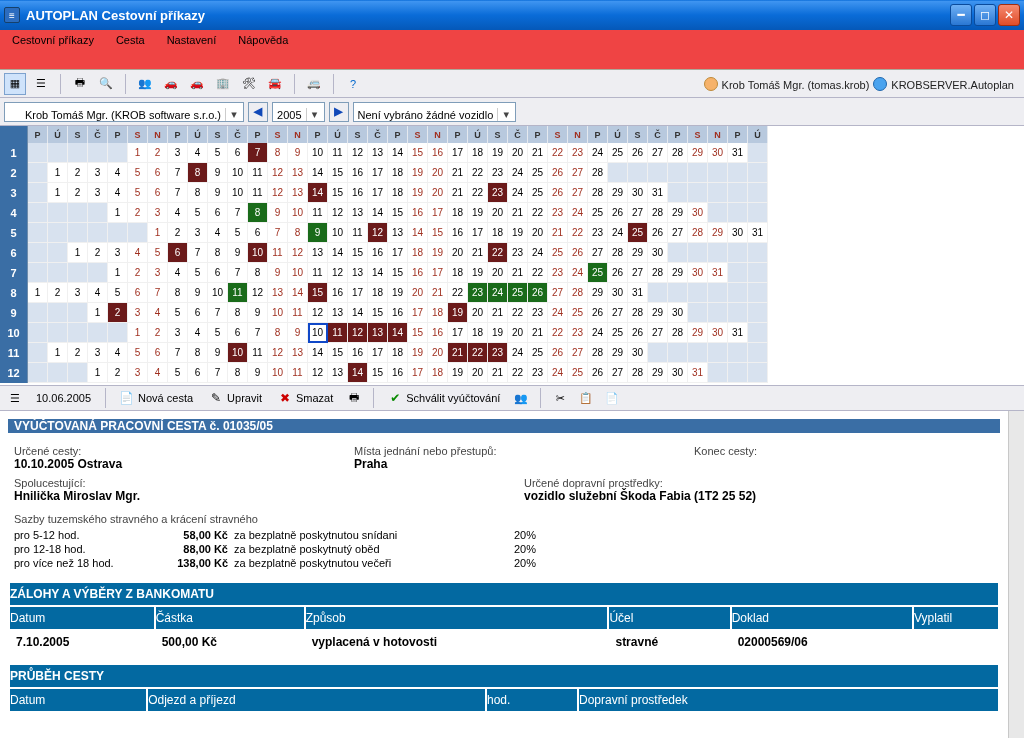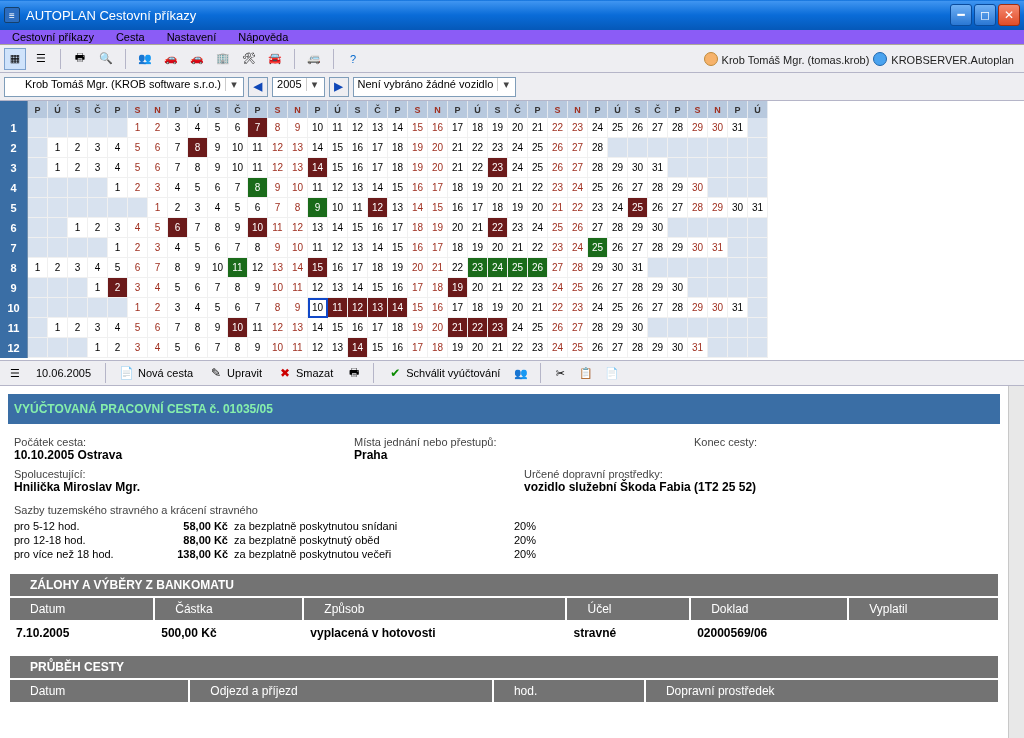--- a/index.html
+++ b/index.html
@@ -1,34 +1,34 @@
 <!DOCTYPE html>
 <html><head>
 <meta charset="utf-8">
 <style>
   * { margin: 0; padding: 0; box-sizing: border-box; }
   body { font-family: Tahoma, Arial, sans-serif; font-size: 11px; background: #fff; overflow: hidden; width: 1024px; height: 738px; }
   .window { width: 1024px; height: 738px; display: flex; flex-direction: column; }
   .titlebar { background: linear-gradient(to bottom, #0a6cd8, #3e94f0 5%, #0a6cd8 50%, #0558b8); height: 30px; display: flex; align-items: center; padding: 0 4px; gap: 6px; }
   .titlebar .icon { width: 16px; height: 16px; background: #2b6cbf; border: 1px solid #15406b; display:flex;align-items:center;justify-content:center;font-size:10px;color:#fff;border-radius:2px}
-  .titlebar .title { color: #fff; font-weight: normal; font-size: 13px; flex: 1; }
+  .titlebar .title { color: #fff; font-weight: bold; font-size: 13px; flex: 1; }
   .winbtns { display: flex; gap: 2px; }
   .winbtn { width: 22px; height: 22px; background: linear-gradient(to bottom, #6fb0f5, #2a77d3); border: 1px solid #0a4b9c; border-radius: 3px; display:flex;align-items:center;justify-content:center;color:#fff;font-size:12px;cursor:pointer;}
   .winbtn.close { background: linear-gradient(to bottom, #f58a6f, #e04d2a); border-color: #a02d10;}
-  .menubar { background: #8b5cf6; height: 15px; display: flex; align-items: center; padding: 2px 8px; gap: 14px; border-bottom: 1px solid #aca899;}
+  .menubar { background: #ef4444; height: 40px; display: flex; align-items: flex-start; padding: 2px 8px; gap: 14px; border-bottom: 1px solid #aca899;}
   .menubar span { cursor: default; padding: 2px 4px; }
   .toolbar1 { background: #eeeef2; height: 28px; display: flex; align-items: center; padding: 2px 4px; gap: 4px; border-bottom: 1px solid #b5b5c8;}
   .tbtn { width: 22px; height: 22px; display:flex;align-items:center;justify-content:center; border:1px solid transparent; cursor:pointer;}
   .sep { width:1px; height:20px; background:#b5b5c8; margin:0 4px;}
   .tspacer{flex:1}
   .userinfo{font-size:11px; color:#222; display:flex;align-items:flex-end;gap:4px;padding-right:6px}
   .userinfo .ava{width:14px;height:14px;background:#f6b26b;border-radius:50%;border:1px solid #bf8a3a}
   .ball{width:14px;height:14px;border-radius:50%;background:#4aa3ef;border:1px solid #2067ad}
   .toolbar2{ background:#eeeef2;height:28px;display:flex;align-items:center;padding:2px 4px;gap:4px;border-bottom:1px solid #b5b5c8;}
-  .combo{display:flex;align-items:flex-start;border:1px solid #7f9db9;background:#fff;height:20px;padding:0 4px;font-size:11px;gap:4px;}
+  .combo{display:flex;align-items:flex-end;border:1px solid #7f9db9;background:#fff;height:20px;padding:0 4px;font-size:11px;gap:4px;}
   .combo .dd{width:14px;text-align:center;color:#444;cursor:pointer;border-left:1px solid #ccc;padding-left:3px}
   .navbtn{width:20px;height:20px;display:flex;align-items:center;justify-content:center;border:1px solid #7f9db9;background:#eeeef2;cursor:pointer}
   .navbtn.blue{color:#1048b8;font-weight:bold}
   .calendar{display:flex;flex-direction:column;background:#fff}
   .calhead{display:flex}
   .monthcol{width:28px;background:#3a6ea5;border-right:1px solid #6f8dac;}
   .dayhead{width:20px;height:17px;font-size:9px;display:flex;align-items:center;justify-content:center;background:#b8c9de;border-right:1px solid #e5e9ef;color:#333;font-weight:bold}
   .dayhead.we{color:#a03020}
   .calrow{display:flex;height:20px}
   .calrow .monthcol{color:#fff;font-weight:bold;font-size:11px;display:flex;align-items:center;justify-content:center}
@@ -37,28 +37,28 @@
   .daycell.we{color:#a03020}
   .daycell.hl-r{background:#6b1a1a;color:#fff}
   .daycell.hl-g{background:#1a6b1a;color:#fff}
   .daycell.sel{outline:2px solid #1048c8;outline-offset:-2px}
   .toolbar3{background:#eeeef2;height:26px;display:flex;align-items:center;padding:2px 4px;gap:4px;border-top:1px solid #b5b5c8;border-bottom:1px solid #b5b5c8;margin-top:2px}
   .toolbar3 .txtbtn{display:flex;align-items:center;gap:4px;padding:2px 6px;cursor:pointer}
   .ico{width:14px;height:14px;display:flex;align-items:center;justify-content:center;font-size:12px}
   .detail{flex:1;overflow:auto;padding:8px;position:relative}
   .detail .scroll{position:absolute;right:0;top:0;bottom:0;width:16px;background:#e8e8e8;border-left:1px solid #c8c8c8}
   .detail .content{margin-right:16px}
-  .section-hdr{background:#3a6ea5;color:#86efac;font-weight:bold;padding:8px 6px;font-size:12px}
+  .section-hdr{background:#3a6ea5;color:#ffffff;font-weight:bold;padding:0 6px;font-size:12px}
   .section-body{padding:6px;font-size:12px;color:#000}
   .row{display:flex;gap:40px;margin-top:6px}
   .col{flex:1}
   .lbl{font-size:11px;color:#444}
   .val{font-weight:bold}
   .tbl{width:100%;margin-top:6px;font-size:12px}
-  .tbl th{background:#737373;color:#fff;text-align:left;padding:4px 20px;font-weight:normal}
+  .tbl th{background:#0369a1;color:#fff;text-align:left;padding:4px 0;font-weight:normal}
   .tbl td{padding:4px 6px}
   .statusbar{height:20px;background:#ece9d8;border-top:1px solid #aca899;padding:2px 8px;font-size:11px;display:flex;align-items:center}
   .rates{display:grid;grid-template-columns:140px 80px 280px 60px;row-gap:2px;margin-top:4px;font-size:11px}
   .rates .amt{text-align:right;font-weight:bold;padding-right:6px}
 </style>
 </head>
 <body>
 
 <div class="window">
   <div class="titlebar">
@@ -676,21 +676,21 @@
     <div class="tbtn">📄</div>
   </div>
 
   <div class="detail">
     <div class="scroll"></div>
     <div class="content">
     <div class="section-hdr">VYÚČTOVANÁ PRACOVNÍ CESTA č. 01035/05</div>
     <div class="section-body">
       <div class="row">
         <div class="col">
-              <div class="lbl">Počátek cesta:</div>
+              <div class="lbl">Určené cesty:</div>
               <div class="val">10.10.2005 Ostrava</div>
             </div>
         <div class="col">
               <div class="lbl">Místa jednání nebo přestupů:</div>
               <div class="val">Praha</div>
             </div>
         <div class="col">
               <div class="lbl">Konec cesty:</div>
             </div>
       </div>

